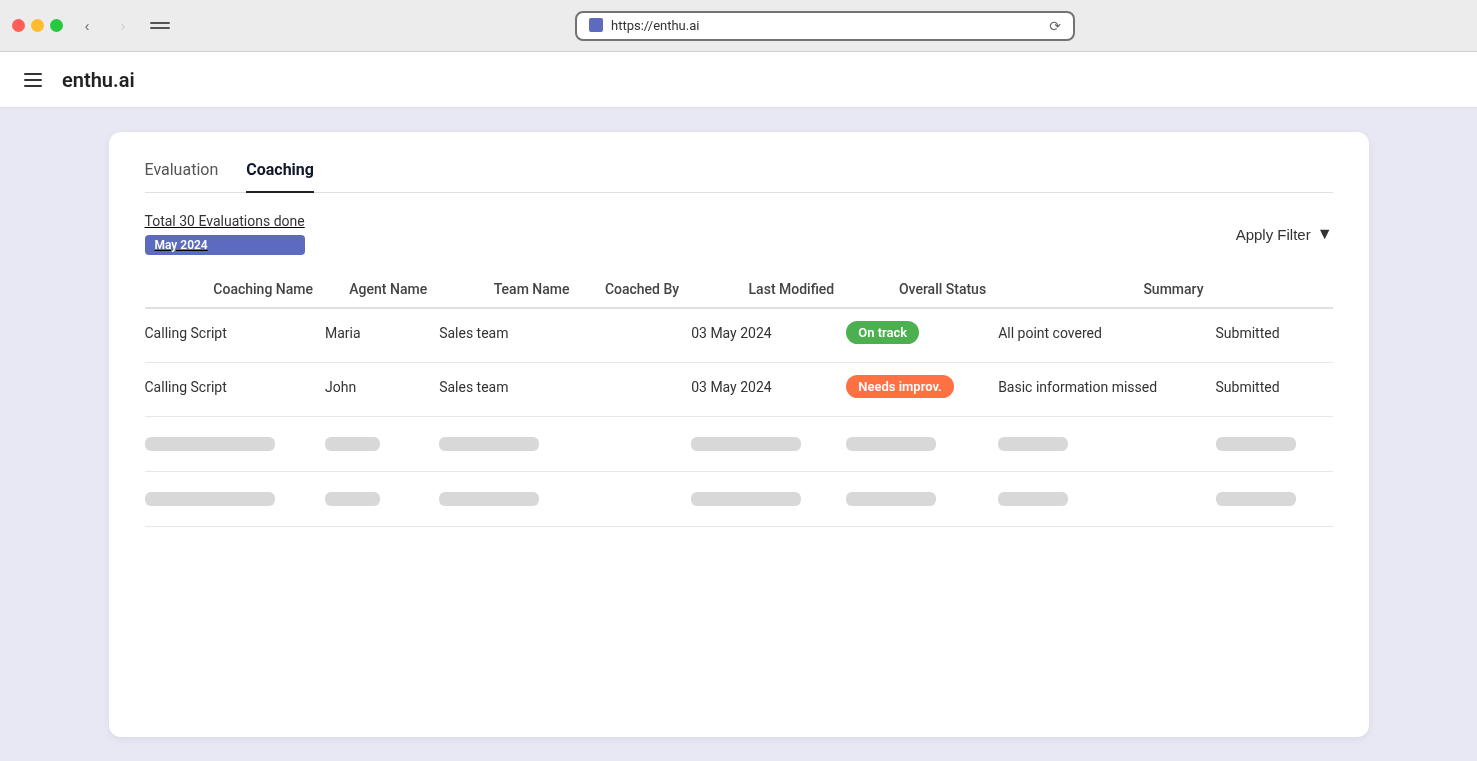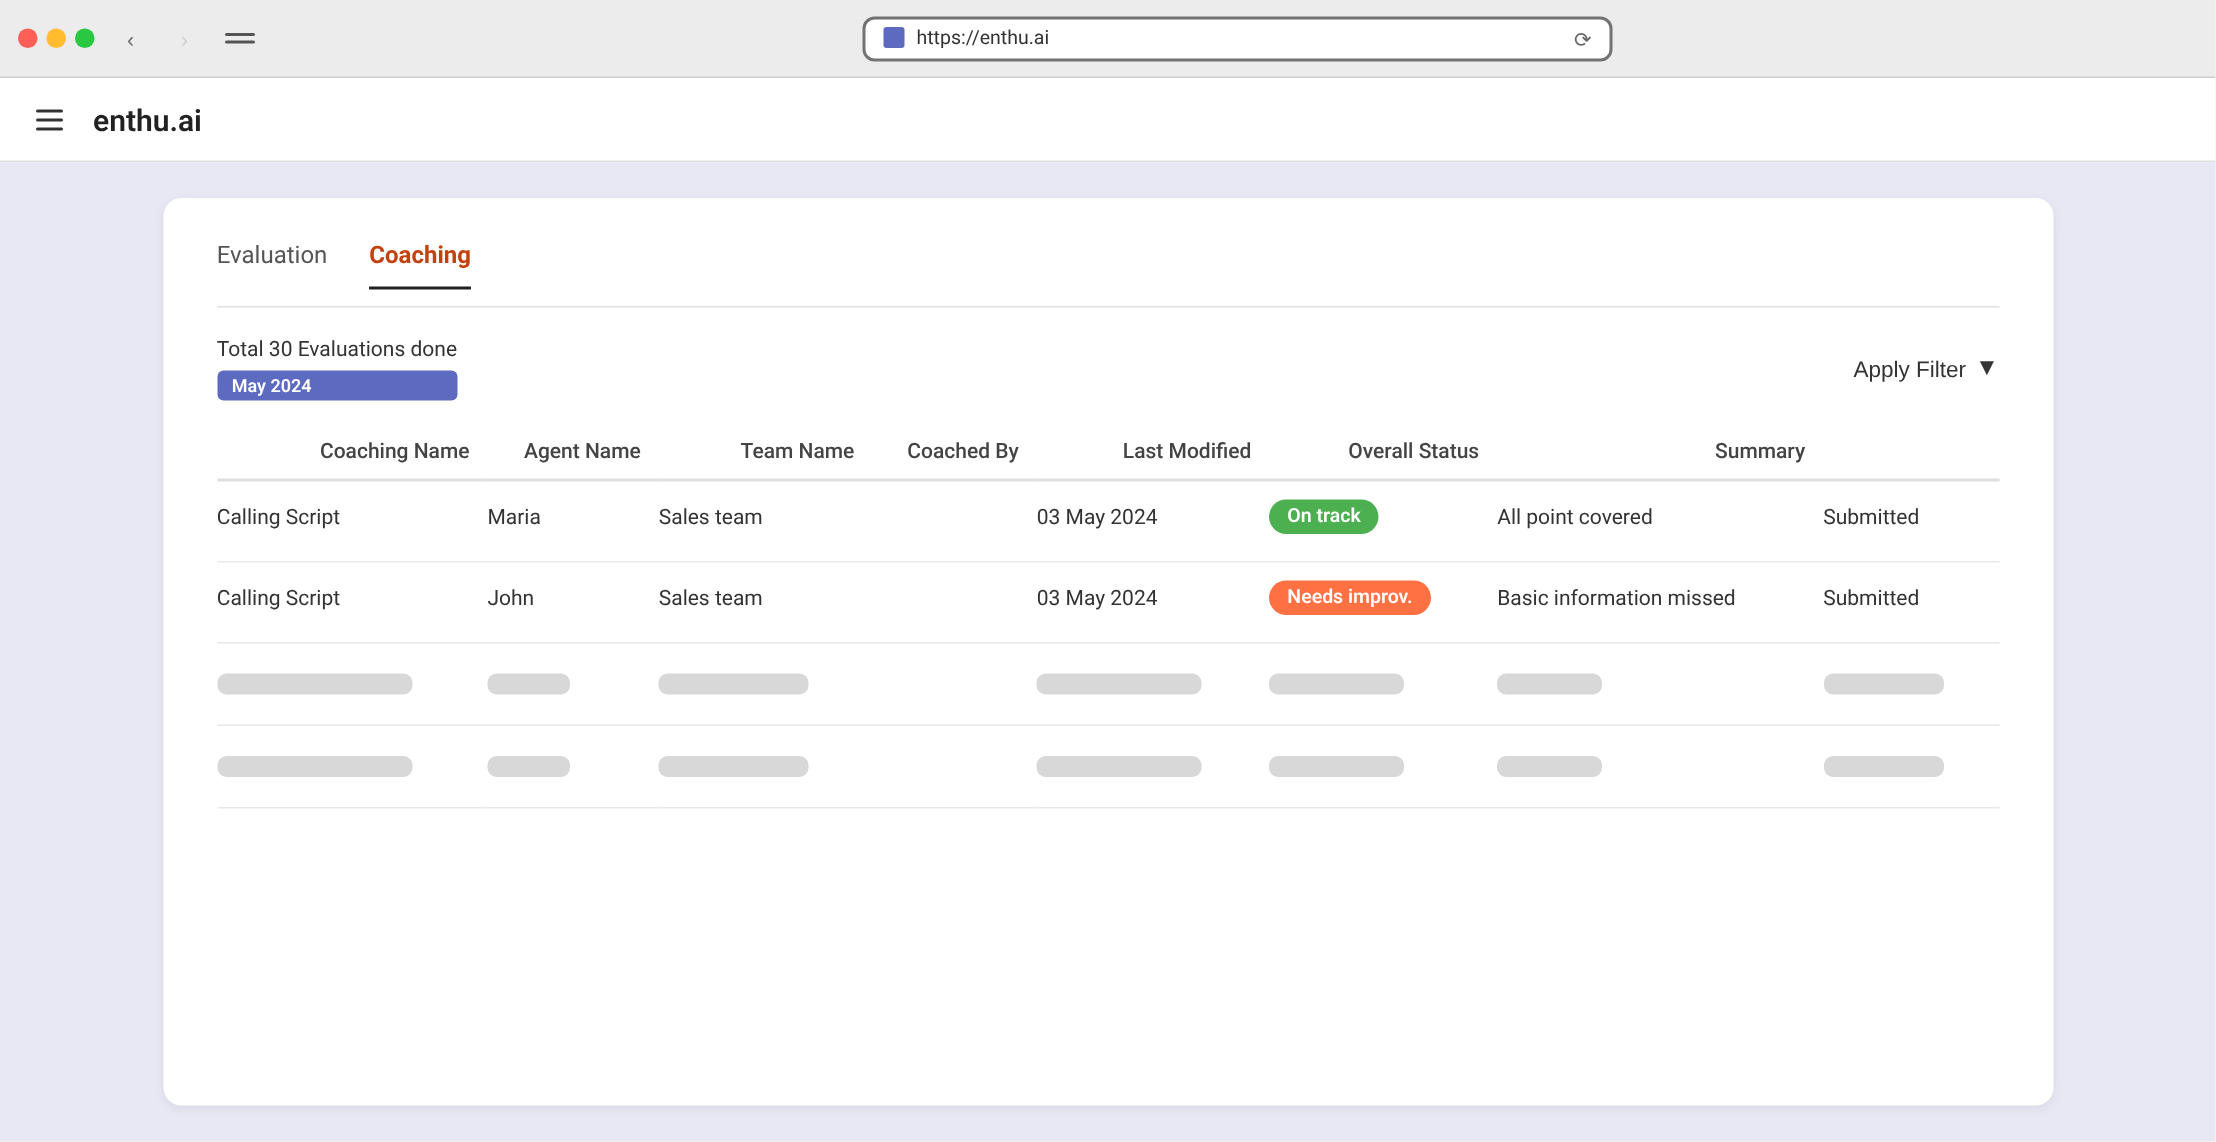--- a/index.html
+++ b/index.html
@@ -152,50 +152,51 @@
       padding: 28px 36px;
       box-shadow: 0 2px 8px rgba(0,0,0,0.06);
     }
 
     
     .tabs {
       display: flex;
       gap: 28px;
       margin-bottom: 20px;
       border-bottom: 1px solid #e0e0e0;
-      padding-bottom: 12px;
+      padding-bottom: 0;
     }
 
     .tab {
       font-size: 16px;
       padding-bottom: 12px;
       cursor: pointer;
       color: #555;
       border-bottom: 2px solid transparent;
       margin-bottom: -1px;
     }
 
     .tab.active {
-      color: #c2410c;
+      color: #0f172a;
       font-weight: 700;
       border-bottom: 2px solid #222;
     }
 
     
     .filter-row {
       display: flex;
       align-items: center;
       justify-content: space-between;
       margin-bottom: 16px;
     }
 
     .filter-left {
       display: flex;
       flex-direction: column;
       gap: 6px;
+      text-decoration: underline;
     }
 
     .total-text {
       font-size: 14px;
       color: #333;
     }
 
     .month-badge {
       display: inline-block;
       background: #5c6bc0;

